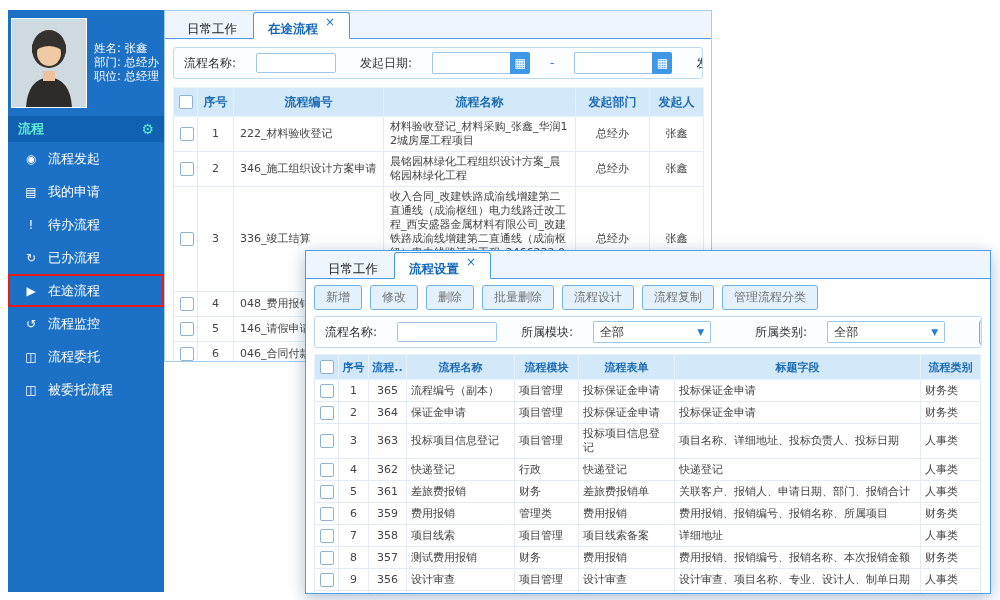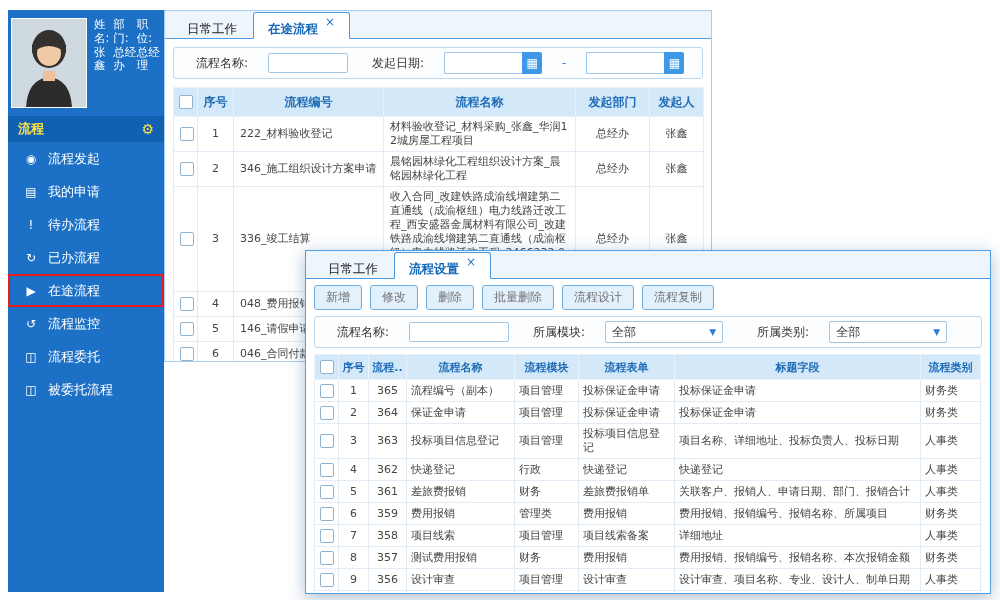--- a/index.html
+++ b/index.html
@@ -5,37 +5,37 @@
   html,body{margin:0;padding:0;background:#fff;}
   body{width:1000px;height:600px;position:relative;overflow:hidden;
        font-family:"DejaVu Sans","Liberation Sans",sans-serif;font-size:12px;color:#333;}
   #app{position:absolute;inset:0;}
 
   
   .sidebar{position:absolute;left:8px;top:10px;width:156px;height:582px;background:#1c70c5;z-index:1;}
   .profile{display:flex;gap:7px;padding:8px 4px 8px 3px;align-items:stretch;}
   .photo{width:74px;height:88px;background:#fff;padding:1px;flex:none;}
   .photo svg{display:block;width:100%;height:100%;}
-  .profile-info{display:flex;flex-direction:row;justify-content:flex-end;color:#fff;font-size:11.5px;line-height:1.2;}
+  .profile-info{display:flex;flex-direction:column;justify-content:center;color:#fff;font-size:11.5px;line-height:1.2;}
   .section-header{height:26px;background:#1161b2;display:flex;align-items:center;justify-content:space-between;
-                  padding:0 10px;color:#fde047;font-weight:bold;font-size:13px;}
+                  padding:0 10px;color:#5eead4;font-weight:bold;font-size:13px;}
   .gear{font-weight:normal;font-size:14px;cursor:pointer;}
   .menu-item{height:33px;display:flex;align-items:center;gap:9px;padding-left:15px;color:#fff;font-size:13px;cursor:pointer;}
   .menu-item .mi{width:16px;text-align:center;font-size:12px;flex:none;}
   .menu-item.highlighted{box-shadow:inset 0 0 0 2px #e71d1d;}
 
   
   .tabbar{height:27px;background:#eef5fc;border-bottom:1px solid #4a9be4;display:flex;align-items:flex-end;padding-left:8px;gap:2px;}
   .tab{height:25px;display:flex;align-items:flex-end;padding:0 14px;font-size:12.5px;color:#222;cursor:pointer;}
   .tab.active{background:#fff;border:1px solid #4a9be4;border-bottom:1px solid #fff;margin-bottom:-1px;
               color:#1467b8;font-weight:bold;border-radius:3px 3px 0 0;gap:7px;}
   .tab .close{color:#1f74c4;font-weight:normal;font-size:12px;line-height:1;align-self:flex-start;margin-top:3px;cursor:pointer;}
 
   .filters{border:1px solid #bcd9f0;background:#fbfdff;border-radius:3px;height:30px;display:flex;align-items:center;
-           padding:0 18px;gap:20px;overflow:hidden;white-space:nowrap;}
+           padding:0 6px;gap:20px;overflow:hidden;white-space:nowrap;}
   .lbl{color:#333;font-size:12px;margin-left:4px;flex:none;}
   .inp{height:20px;border:1px solid #a0c6e8;border-radius:2px;background:#fff;box-sizing:border-box;padding:0 4px;font-size:11px;outline:none;}
   .datebox{display:flex;align-items:center;flex:none;}
   .datebox .inp{width:78px;border-radius:2px 0 0 2px;border-right:none;height:22px;}
   .calbtn{width:20px;height:22px;background:#3e98e6;color:#fff;display:flex;align-items:center;justify-content:center;
           border-radius:0 2px 2px 0;font-size:12px;cursor:pointer;flex:none;}
   .dash{color:#2a7fd4;flex:none;}
 
   table{border-collapse:collapse;table-layout:fixed;}
   th{background:#d3e8f8;color:#1e6bb5;font-weight:bold;border:1px solid #e9f2fb;text-align:center;}
@@ -260,31 +260,32 @@
     </div>
   </div>
 
   <div class="toolbar">
     <button class="btn">新增</button>
     <button class="btn">修改</button>
     <button class="btn">删除</button>
     <button class="btn">批量删除</button>
     <button class="btn">流程设计</button>
     <button class="btn">流程复制</button>
+    <button class="btn">管理流程分类</button>
   </div>
 
   <div class="filters">
     <span class="lbl">流程名称:</span>
     <input class="inp" value="" style="">
     <span class="lbl" style="">所属模块:</span>
     <span class="select">
       <span>全部</span>
       <span class="caret">▼</span>
     </span>
-    <span class="lbl" style="margin-left:14px">所属类别:</span>
+    <span class="lbl" style="margin-left:24px">所属类别:</span>
     <span class="select">
       <span>全部</span>
       <span class="caret">▼</span>
     </span>
     <button class="btn" style="margin-left:14px">查询</button>
   </div>
 
   <table>
     <colgroup>
       <col style="width:24px">

